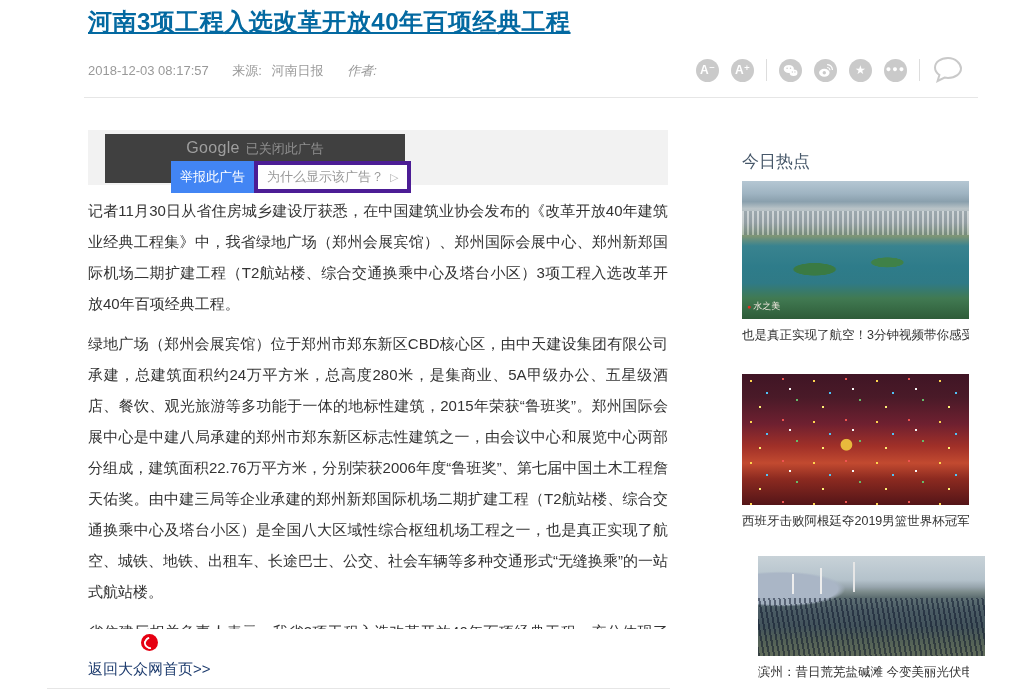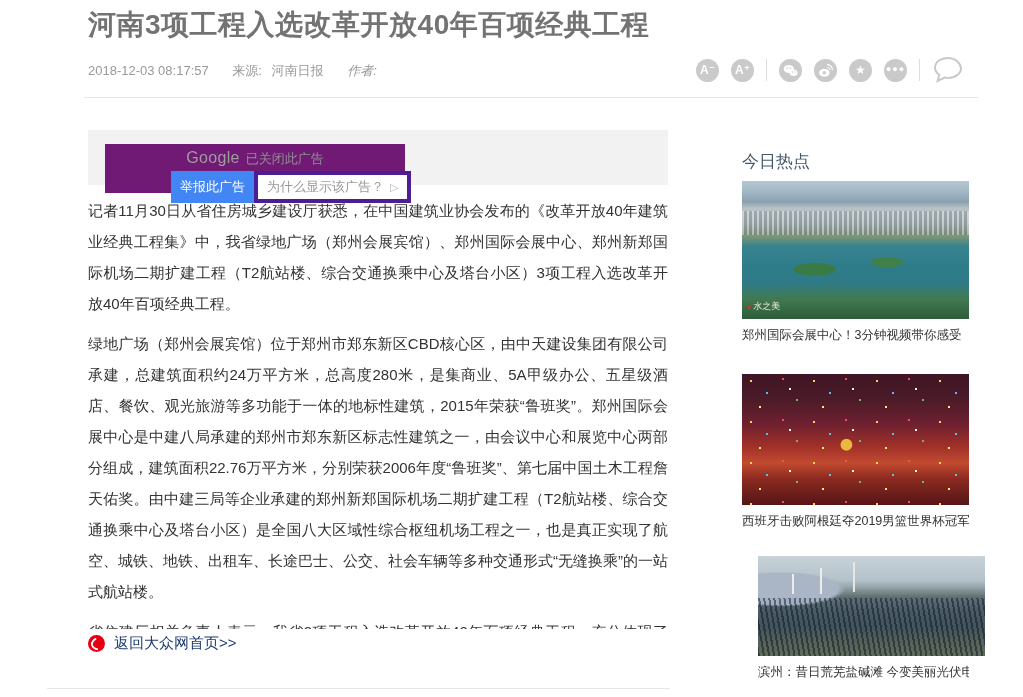--- a/index.html
+++ b/index.html
@@ -1,20 +1,20 @@
 <!DOCTYPE html>
 <html><head>
 <meta charset="utf-8">
 <style>
   * { margin:0; padding:0; box-sizing:border-box; }
   body { font-family:"Liberation Sans","DejaVu Sans",sans-serif; background:#fff; }
   .page { position:relative; width:1023px; height:697px; background:#fff; overflow:hidden; }
 
   
-  .title { position:absolute; left:88px; top:6px; width:600px; font-size:28px; font-weight:bold; color:#737373; letter-spacing:.5px; }
+  .title { position:absolute; left:88px; top:6px; width:600px; font-size:24px; font-weight:bold; color:#0369a1; letter-spacing:.5px;text-decoration:underline; }
   .meta-row { position:absolute; left:88px; top:54px; width:890px; height:34px; }
   .meta { position:absolute; left:0; top:8px; font-size:13px; color:#999; }
   .meta span { margin-right:6px;margin-top:16px; }
   .meta .src-pre { margin-left:14px; }
   .meta .author { margin-left:14px;font-style:italic; }
 
   .tools { position:absolute; right:14px; top:2px; display:flex; align-items:center; gap:12px; }
   .cbtn { width:23px; height:23px; border-radius:50%; background:#cacaca; color:#fff; display:flex; align-items:center; justify-content:center; font-size:12px; font-weight:bold; cursor:pointer; }
   .cbtn svg { display:block; }
   .vdiv { width:1px; height:22px; background:#ddd; }
@@ -22,34 +22,34 @@
   .more-glyph { font-size:9px; letter-spacing:1px; padding-bottom:2px; }
 
   .hr { height:1px; background:#e6e6e6; }
   .hr-top { position:absolute; left:84px; top:97px; width:894px; }
   .hr-bottom { position:absolute; left:47px; top:688px; width:623px; }
 
   
   .article-col { position:absolute; left:88px; top:127px; width:580px; height:502px; overflow:hidden; }
 
   .ad-box { position:relative; margin-top:3px; width:580px; height:55px; background:#f2f2f2; }
-  .ad-panel { position:absolute; left:17px; top:14px; width:300px; height:49px; background:#701a75; }
+  .ad-panel { position:absolute; left:17px; top:4px; width:300px; height:49px; background:#404040; }
   .ad-line1 { text-align:center; padding-top:5px; white-space:nowrap; }
   .glogo { font-size:16px; color:#9e9e9e; font-weight:500; letter-spacing:.3px; }
   .ad-status { font-size:13px; color:#8f8f8f; margin-left:6px; }
   .ad-btns { position:absolute; left:66px; top:27px; display:flex; white-space:nowrap; }
   .report { background:#4285f4; color:#fff; border:none; font-size:13px; padding:4px 9px; cursor:pointer; font-family:inherit; }
   .why { background:#fff; color:#9a9a9a; border:4px solid #4c1d95; font-size:13px; padding:3px 9px; cursor:pointer; font-family:inherit; }
   .adchoices { margin-left:6px; font-size:11px; color:#b0b0b0; }
 
   .body-text { margin-top:10px; }
   .body-text p { font-size:15px; color:#333; line-height:31px; text-align:justify; margin-bottom:9px; }
 
   
-  .backrow { position:absolute; left:88px; top:634px; display:flex; align-items:center; gap:9px; cursor:pointer; }
+  .backrow { position:absolute; left:88px; top:634px; display:flex; align-items:center; gap:9px; cursor:pointer;flex-direction:column; }
   .dz-logo { position:relative; width:17px; height:17px; border-radius:50%; background:#e60012; }
   .dz-logo:after { content:""; position:absolute; left:3px; top:3px; width:8px; height:8px; border:2px solid transparent; border-bottom-color:#fff; border-left-color:#fff; border-radius:50%; transform:rotate(35deg); }
   .backrow a { font-size:15px; color:#1e3c6e; text-decoration:none; }
 
   
   .sidebar { position:absolute; left:742px; top:150px; width:227px; height:540px; }
   .sb-head { font-size:17px; font-weight:normal; color:#47586a; }
   .hot-item { position:absolute; left:0; width:227px; cursor:pointer; }
   .hi-1 { top:31px; } .hi-2 { top:224px; } .hi-3 { top:406px;padding-left:16px; }
   .thumb { position:relative; width:227px; overflow:hidden; }
@@ -170,21 +170,21 @@
 
   <div class="hr hr-bottom"></div>
 
   <aside class="sidebar">
     <h2 class="sb-head">今日热点</h2>
 
     <div class="hot-item hi-1">
       <div class="thumb t1">
         <span class="overlay">水之美</span>
       </div>
-      <div class="cap">郑州国际会展中心！3分钟视频带你感受</div>
+      <div class="cap">也是真正实现了航空！3分钟视频带你感受</div>
     </div>
 
     <div class="hot-item hi-2">
       <div class="thumb t2"></div>
       <div class="cap">西班牙击败阿根廷夺2019男篮世界杯冠军</div>
     </div>
 
     <div class="hot-item hi-3">
       <div class="thumb t3"></div>
       <div class="cap">滨州：昔日荒芜盐碱滩 今变美丽光伏电站</div>

